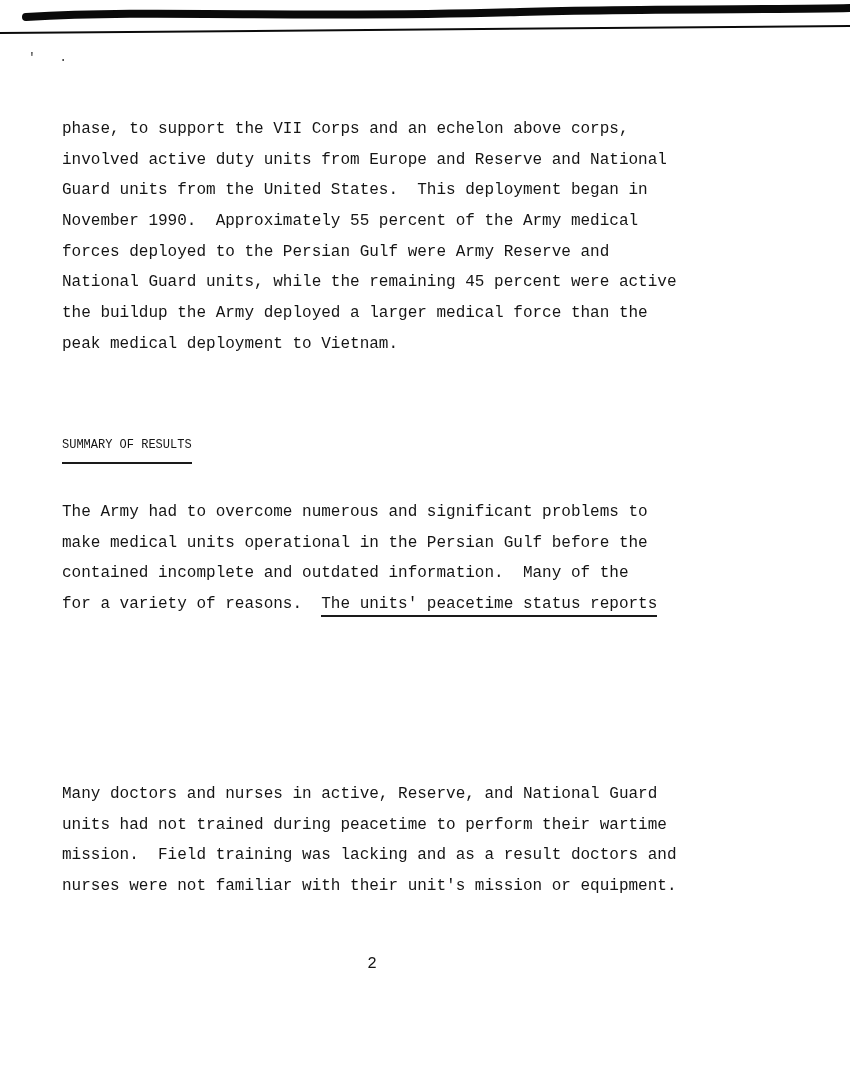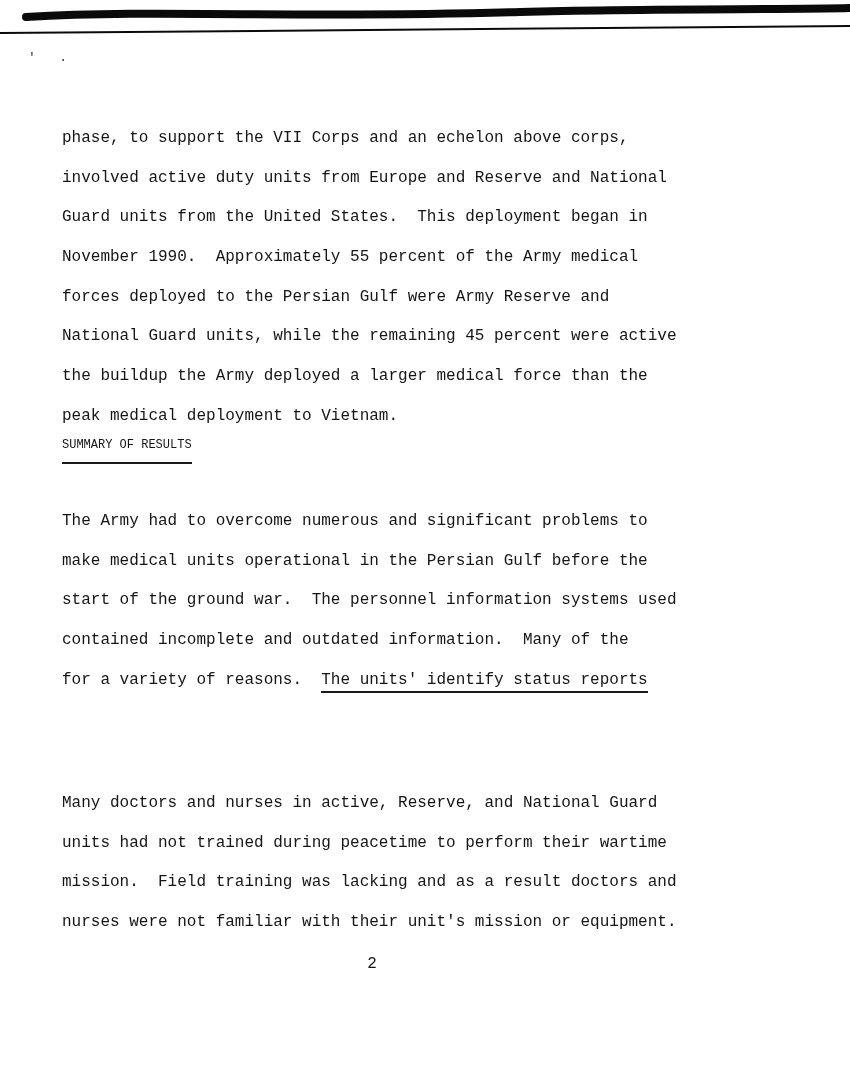--- a/index.html
+++ b/index.html
@@ -31,21 +31,20 @@
   }
   .para {
     position: absolute;
     left: 62px;
   }
   .line {
     white-space: pre;
     font-size: 16px;
     line-height: 30.7px;
     height: 30.7px;
-    margin-top: 9px;
   }
   .line .u {
     border-bottom: 2px solid #1a1a1a;
     padding-bottom: 2px;
   }
   .heading-wrap {
     position: absolute;
     left: 62px;
     top: 430px;
   }
@@ -89,23 +88,22 @@
       <div class="line"><span>peak medical deployment to Vietnam.</span></div>
     </div>
 
   <div class="heading-wrap">
     <span class="heading">SUMMARY OF RESULTS</span>
   </div>
 
   <div class="para" style="top:497px">
       <div class="line"><span>The Army had to overcome numerous and significant problems to</span></div>
       <div class="line"><span>make medical units operational in the Persian Gulf before the</span></div>
-      <div class="line"><span>start of the ground war.  The personnel information systems used</span></div>
       <div class="line"><span>contained incomplete and outdated information.  Many of the</span></div>
-      <div class="line"><span>for a variety of reasons.  </span><span class="u">The units' identify status reports</span></div>
+      <div class="line"><span>for a variety of reasons.  </span><span class="u">The units' peacetime status reports</span></div>
     </div>
 
   <div class="para" style="top:779px">
       <div class="line"><span>Many doctors and nurses in active, Reserve, and National Guard</span></div>
       <div class="line"><span>units had not trained during peacetime to perform their wartime</span></div>
       <div class="line"><span>mission.  Field training was lacking and as a result doctors and</span></div>
       <div class="line"><span>nurses were not familiar with their unit's mission or equipment.</span></div>
     </div>
 
   <div class="page-number">2</div>

